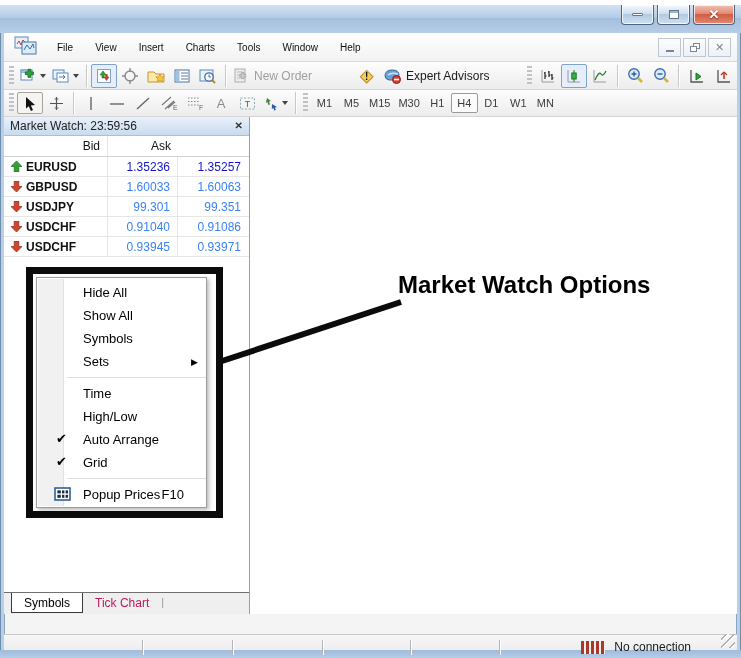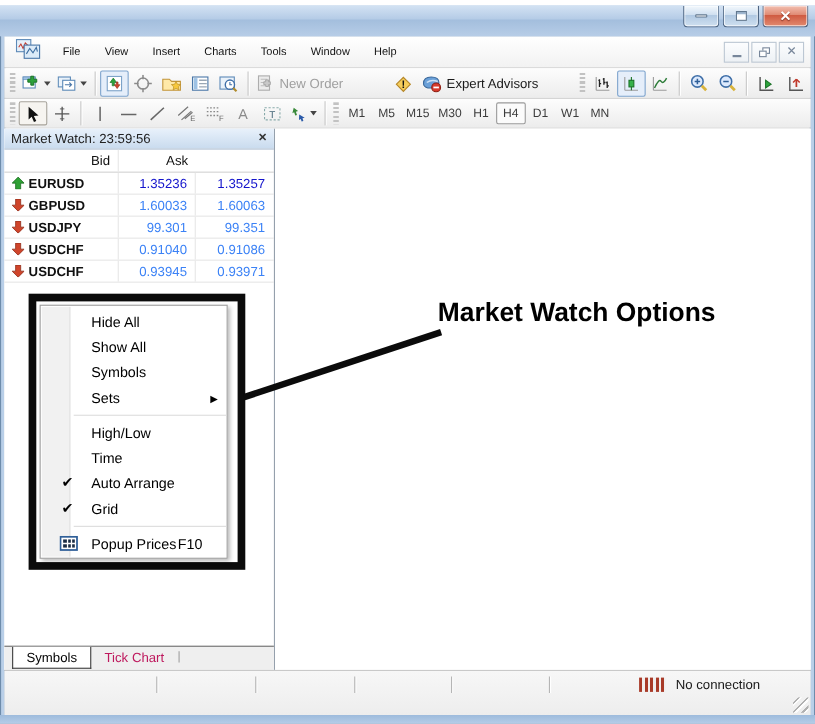--- a/index.html
+++ b/index.html
@@ -92,23 +92,23 @@
 
   
   .mw-tabs { height:22px; display:flex; align-items:flex-start; border-top:1px solid #6f6f6f;
      background:#efefef; padding-left:7px; position:relative; }
   .tab { height:20px; padding:0 12px; font-size:12px; display:flex; align-items:center; }
   .tab.active { background:#fff; border:1px solid #3a3a3a; border-top:none; color:#000; margin-top:0; }
   .tab.inactive { color:#be185d; }
   .tab-div { color:#9a9a9a; margin-top:3px; font-size:11px; }
 
   
-  .statusbar { height:41px; background:linear-gradient(#f7f7f7,#ededed);
+  .statusbar { height:16px; background:linear-gradient(#f7f7f7,#ededed);
      border-top:1px solid #c9c9c9; position:relative; display:flex; align-items:center;
-     font-size:12px; color:#1a1a1a; }
+     font-size:12px; color:#1a1a1a;margin-top:20px; }
   .sb-div { position:absolute; top:5px; width:1px; height:15px; background:#b5b5b5;
      box-shadow:1px 0 0 #fff; }
   .conn-icon { position:absolute; right:132px; top:6px; width:24px; height:13px;
      background:repeating-linear-gradient(90deg,#a83a28 0 3px,#f0eeee 3px 5px); }
   .conn-text { position:absolute; right:46px; top:5px; }
   .resize-grip { position:absolute; right:2px; bottom:2px; width:14px; height:14px;
      background:repeating-linear-gradient(135deg, transparent 0 3px, #b0b0b0 3px 4.5px, #fdfdfd 4.5px 6px); }
 
   
   .anno-box { position:absolute; left:26px; top:267px; width:197px; height:251px;
@@ -486,24 +486,24 @@
         <span>Symbols</span>
       </div>
     <div class="mi">
         <span>Sets</span>
         <span class="sub-arrow">▶</span>
       </div>
     <div class="mi-sep">
         <i></i>
       </div>
     <div class="mi">
+        <span>Time</span>
+      </div>
+    <div class="mi">
         <span>High/Low</span>
-      </div>
-    <div class="mi">
-        <span>Time</span>
       </div>
     <div class="mi">
         <span class="check">✔</span>
         <span>Auto Arrange</span>
       </div>
     <div class="mi">
         <span class="check">✔</span>
         <span>Grid</span>
       </div>
     <div class="mi-sep">

